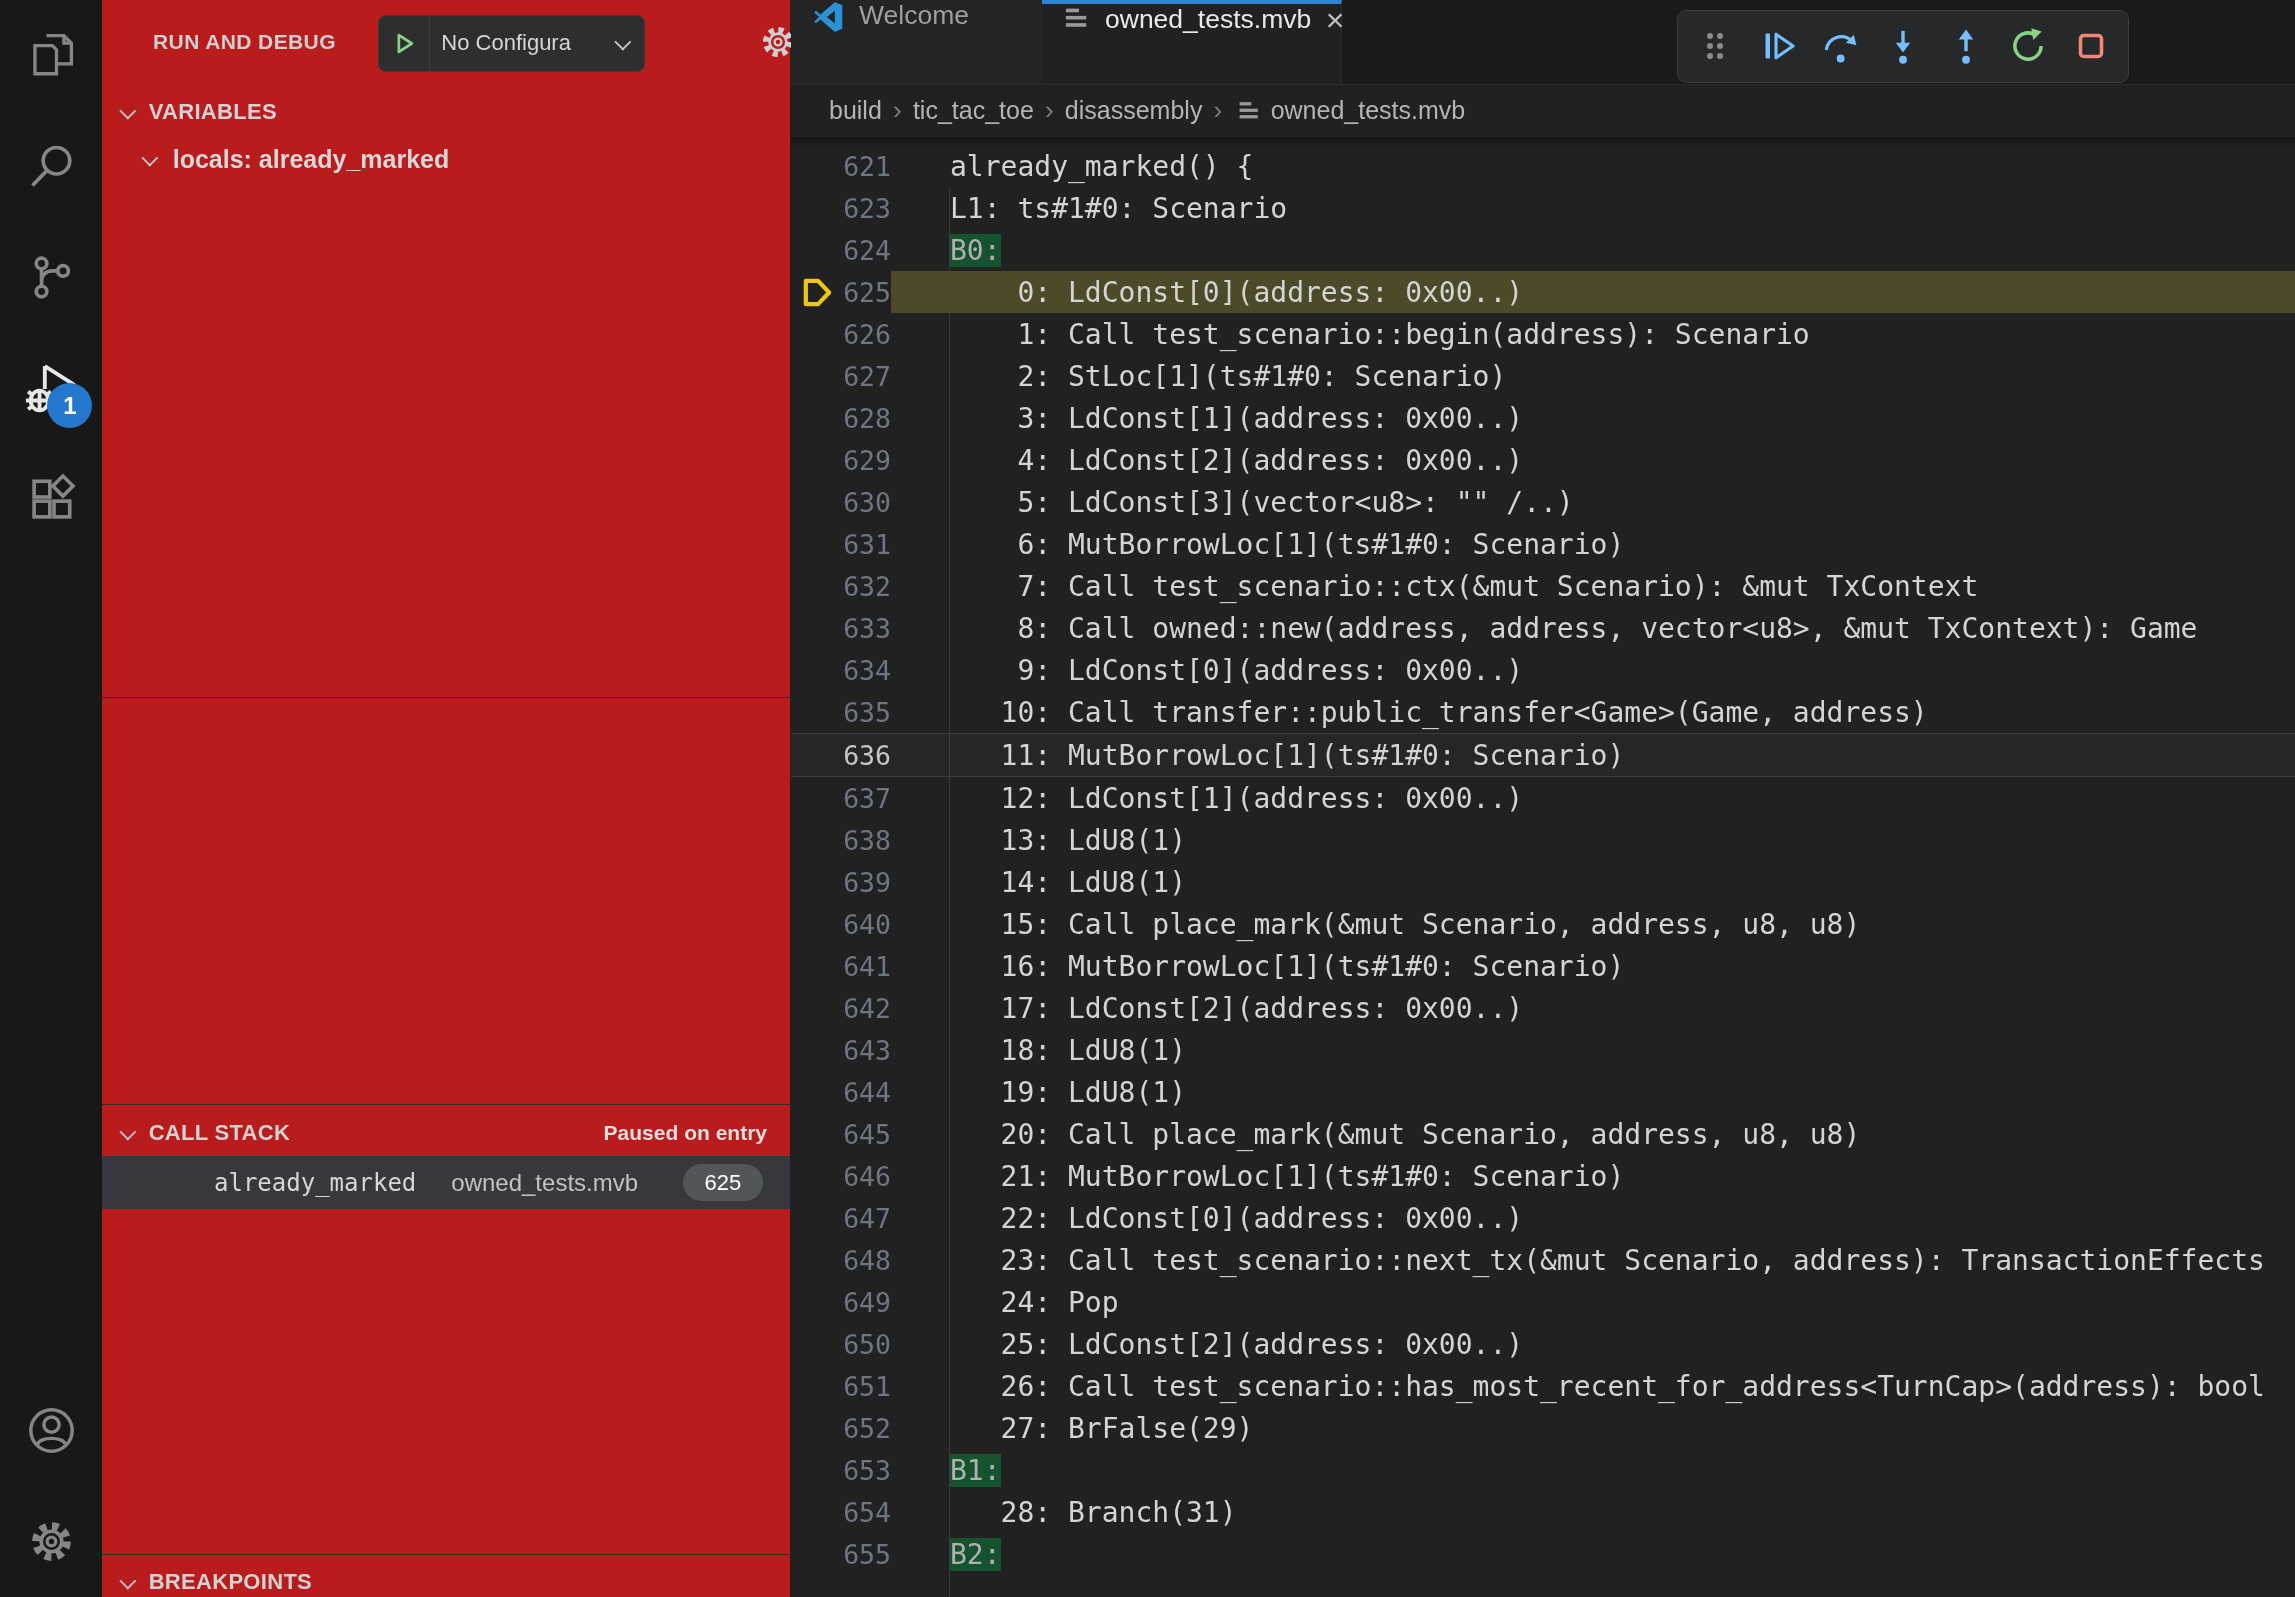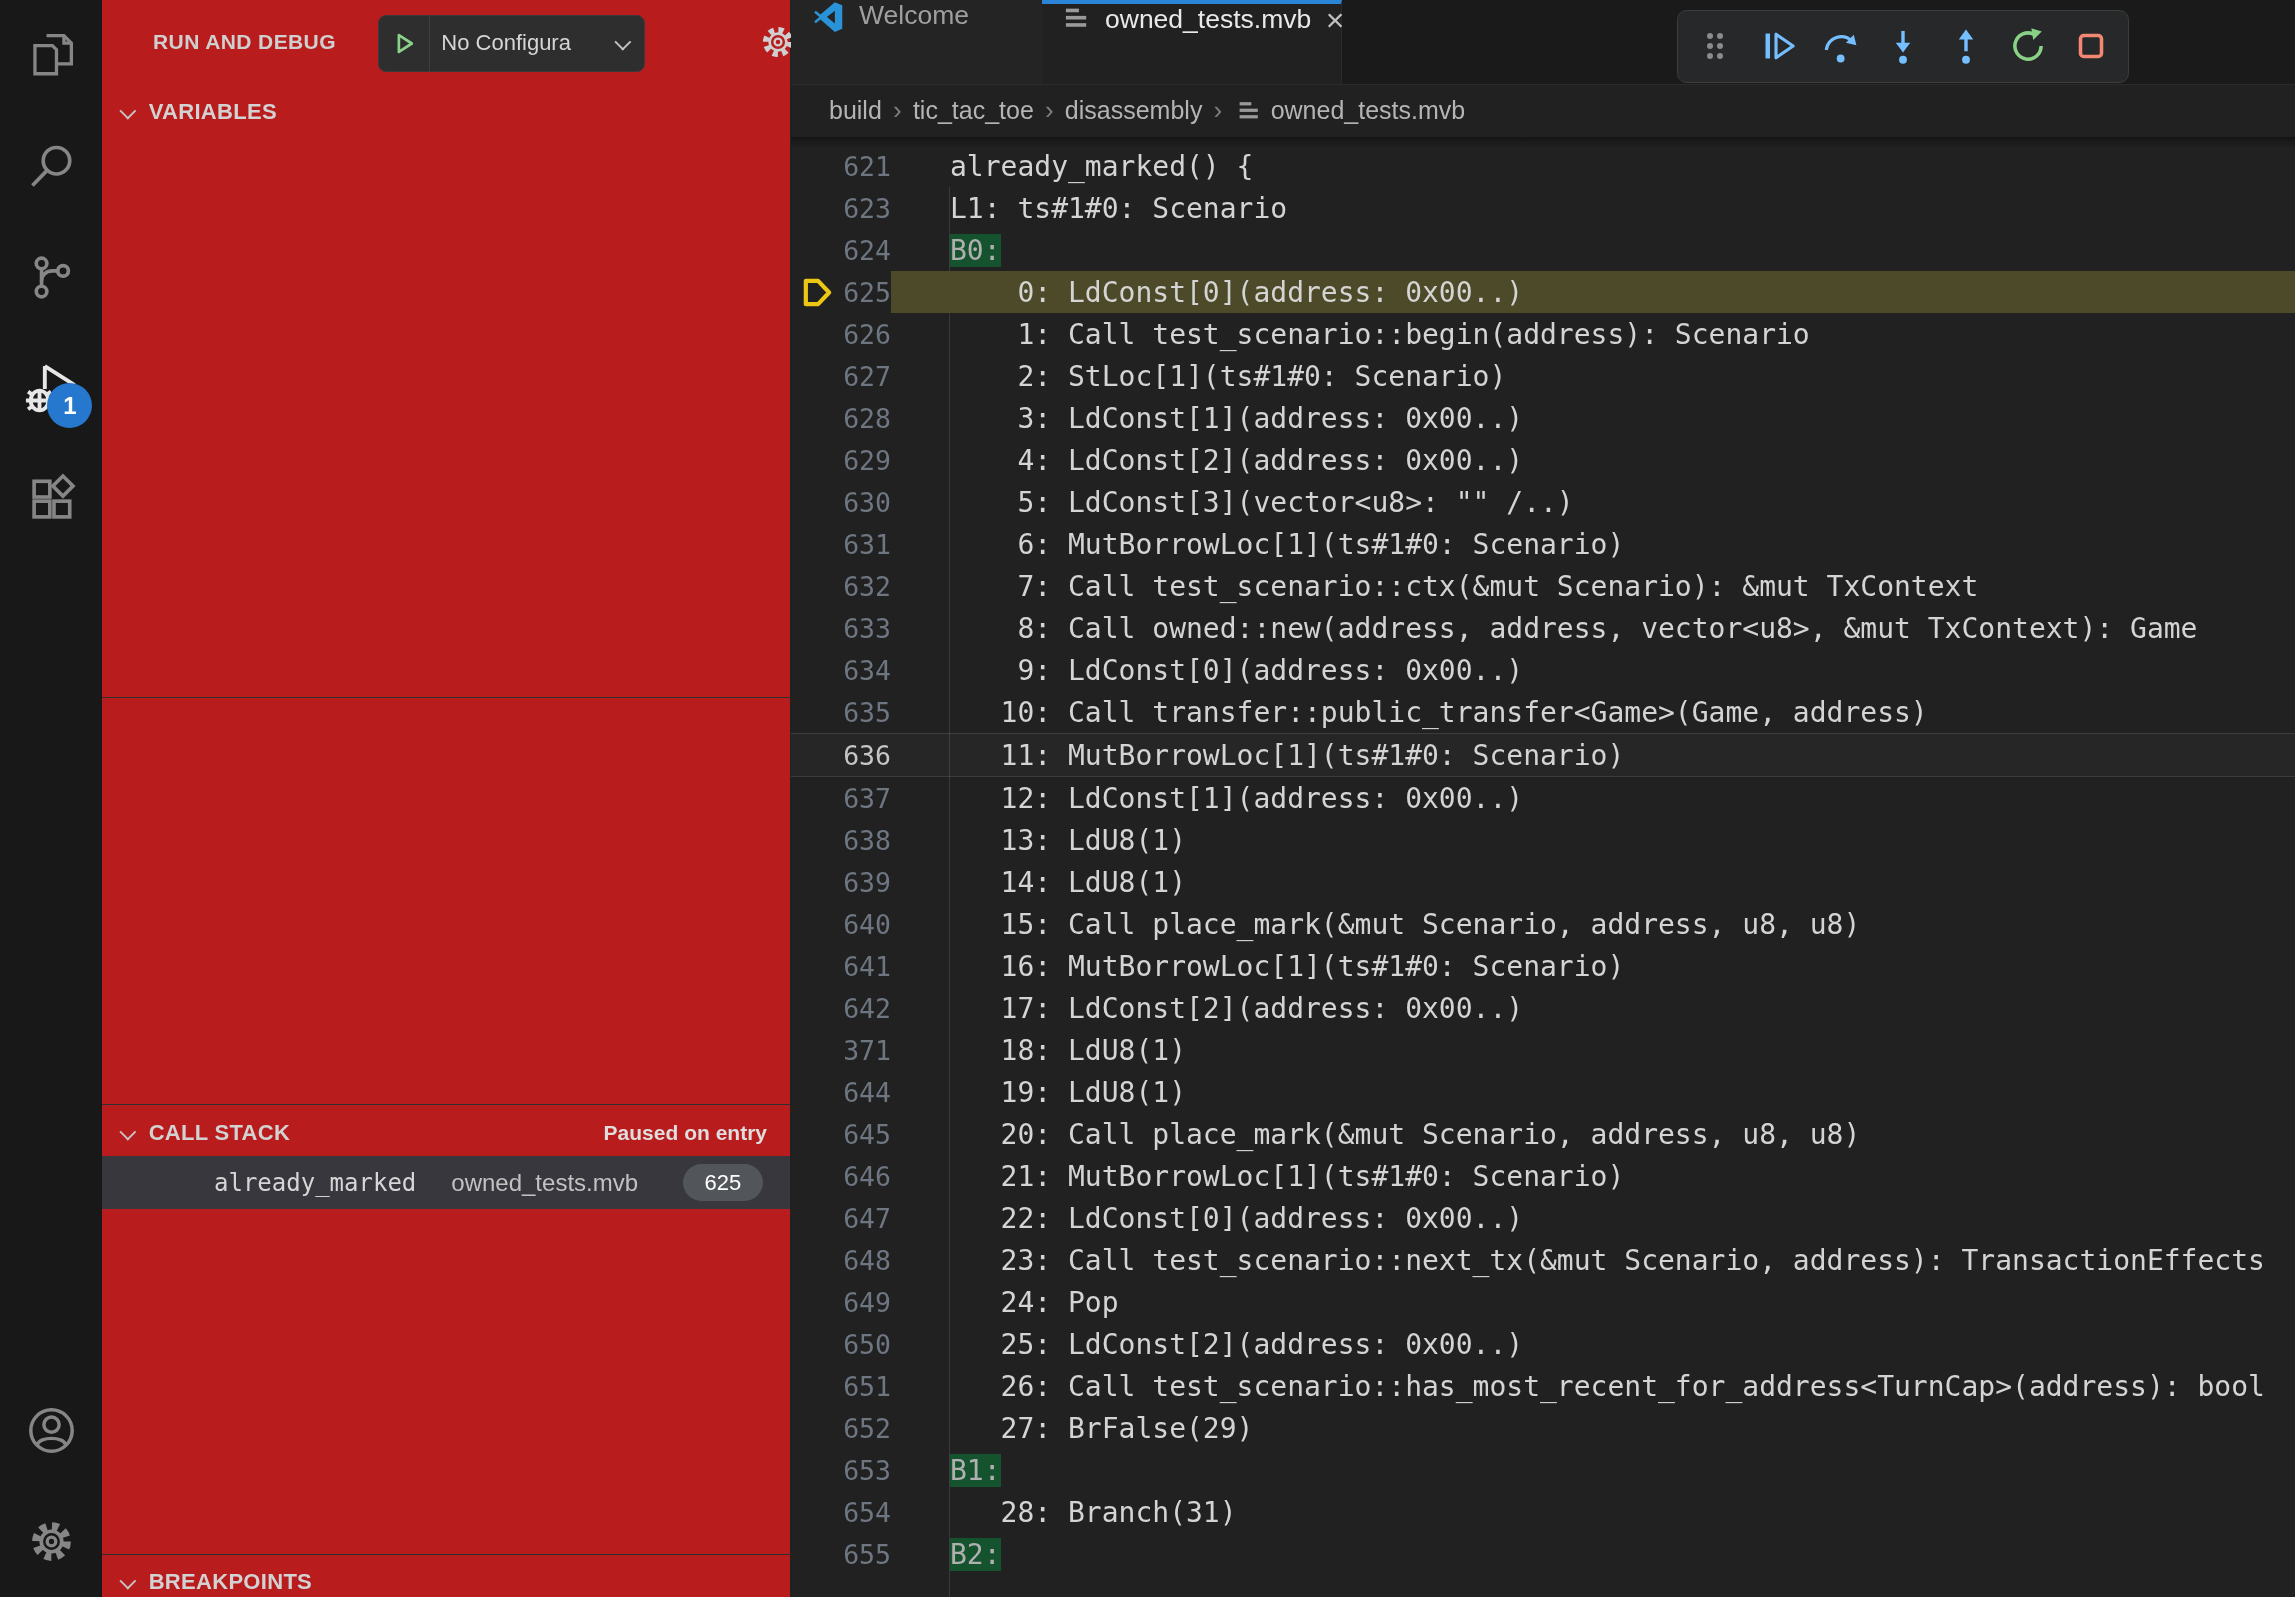--- a/index.html
+++ b/index.html
@@ -205,20 +205,24 @@
         </svg>
       </div>
       <div class="hdr-btn" id="hdr-more">
           <span>···</span>
         </div>
     </div>
 
     <div class="section-header" style="top:87px;">
       <div class="chev"></div>
       <div class="section-label">VARIABLES</div>
+    </div>
+    <div class="tree-row" style="top:137px;">
+      <div class="chev"></div>
+      <div class="tree-label">locals: already_marked</div>
     </div>
 
     <div class="section-divider" style="top:697px;"></div>
 
     <div class="section-divider" style="top:1104px;"></div>
     <div class="section-header" style="top:1108px;">
       <div class="chev"></div>
       <div class="section-label">CALL STACK</div>
       <div class="section-status">Paused on entry</div>
     </div>
@@ -342,21 +346,21 @@
           <div class="code-row"><div class="glyph"></div><div class="lnum">633</div><div class="ltext">    8: Call owned::new(address, address, vector&lt;u8&gt;, &amp;mut TxContext): Game</div></div>
           <div class="code-row"><div class="glyph"></div><div class="lnum">634</div><div class="ltext">    9: LdConst[0](address: 0x00..)</div></div>
           <div class="code-row"><div class="glyph"></div><div class="lnum">635</div><div class="ltext">   10: Call transfer::public_transfer&lt;Game&gt;(Game, address)</div></div>
           <div class="code-row cursor"><div class="glyph"></div><div class="lnum">636</div><div class="ltext">   11: MutBorrowLoc[1](ts#1#0: Scenario)</div></div>
           <div class="code-row"><div class="glyph"></div><div class="lnum">637</div><div class="ltext">   12: LdConst[1](address: 0x00..)</div></div>
           <div class="code-row"><div class="glyph"></div><div class="lnum">638</div><div class="ltext">   13: LdU8(1)</div></div>
           <div class="code-row"><div class="glyph"></div><div class="lnum">639</div><div class="ltext">   14: LdU8(1)</div></div>
           <div class="code-row"><div class="glyph"></div><div class="lnum">640</div><div class="ltext">   15: Call place_mark(&amp;mut Scenario, address, u8, u8)</div></div>
           <div class="code-row"><div class="glyph"></div><div class="lnum">641</div><div class="ltext">   16: MutBorrowLoc[1](ts#1#0: Scenario)</div></div>
           <div class="code-row"><div class="glyph"></div><div class="lnum">642</div><div class="ltext">   17: LdConst[2](address: 0x00..)</div></div>
-          <div class="code-row"><div class="glyph"></div><div class="lnum">371</div><div class="ltext">   18: LdU8(1)</div></div>
+          <div class="code-row"><div class="glyph"></div><div class="lnum">643</div><div class="ltext">   18: LdU8(1)</div></div>
           <div class="code-row"><div class="glyph"></div><div class="lnum">644</div><div class="ltext">   19: LdU8(1)</div></div>
           <div class="code-row"><div class="glyph"></div><div class="lnum">645</div><div class="ltext">   20: Call place_mark(&amp;mut Scenario, address, u8, u8)</div></div>
           <div class="code-row"><div class="glyph"></div><div class="lnum">646</div><div class="ltext">   21: MutBorrowLoc[1](ts#1#0: Scenario)</div></div>
           <div class="code-row"><div class="glyph"></div><div class="lnum">647</div><div class="ltext">   22: LdConst[0](address: 0x00..)</div></div>
           <div class="code-row"><div class="glyph"></div><div class="lnum">648</div><div class="ltext">   23: Call test_scenario::next_tx(&amp;mut Scenario, address): TransactionEffects</div></div>
           <div class="code-row"><div class="glyph"></div><div class="lnum">649</div><div class="ltext">   24: Pop</div></div>
           <div class="code-row"><div class="glyph"></div><div class="lnum">650</div><div class="ltext">   25: LdConst[2](address: 0x00..)</div></div>
           <div class="code-row"><div class="glyph"></div><div class="lnum">651</div><div class="ltext">   26: Call test_scenario::has_most_recent_for_address&lt;TurnCap&gt;(address): bool</div></div>
           <div class="code-row"><div class="glyph"></div><div class="lnum">652</div><div class="ltext">   27: BrFalse(29)</div></div>
           <div class="code-row"><div class="glyph"></div><div class="lnum">653</div><div class="ltext"><span class="block-label">B1:</span></div></div>

